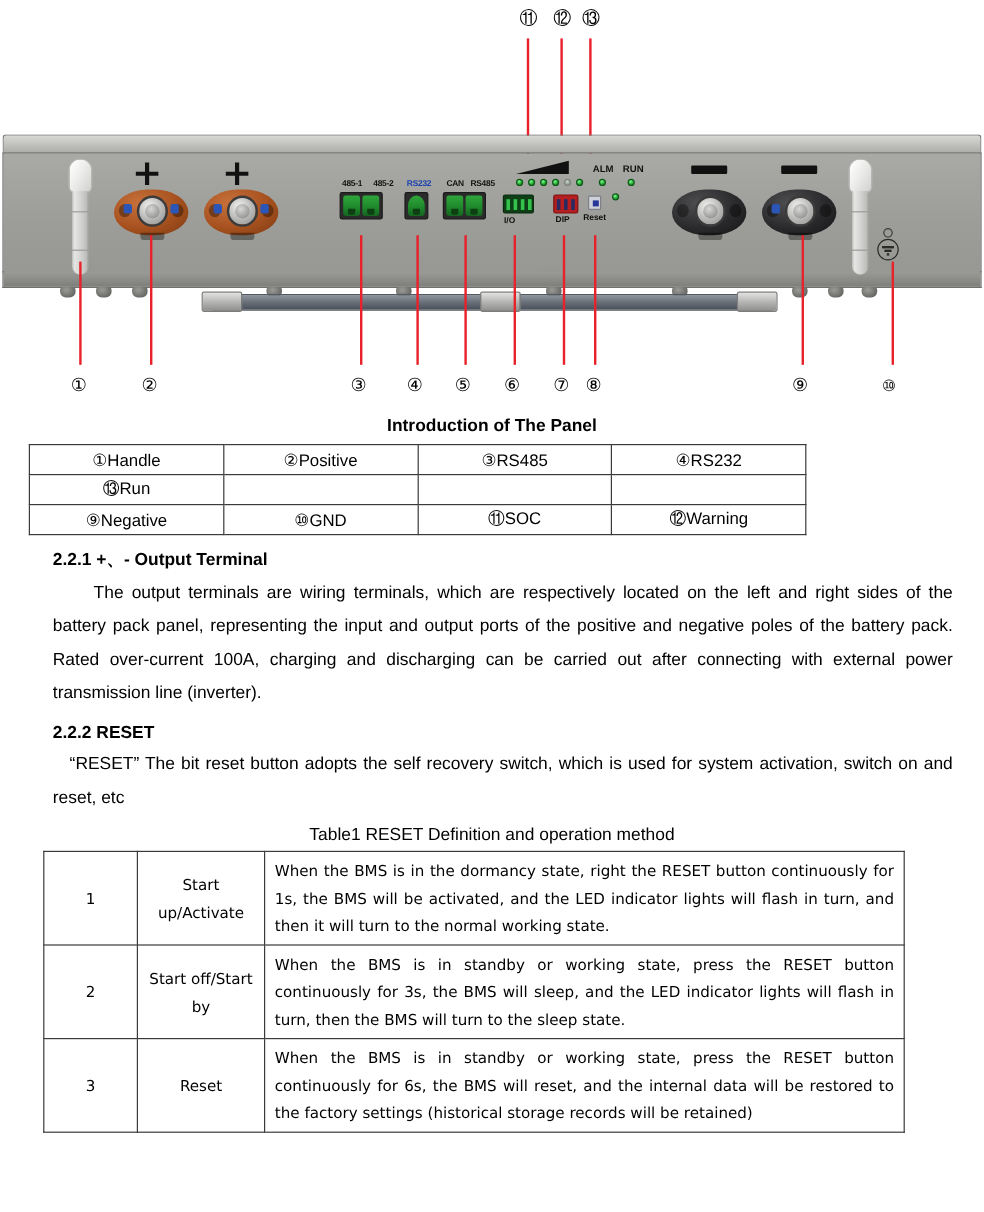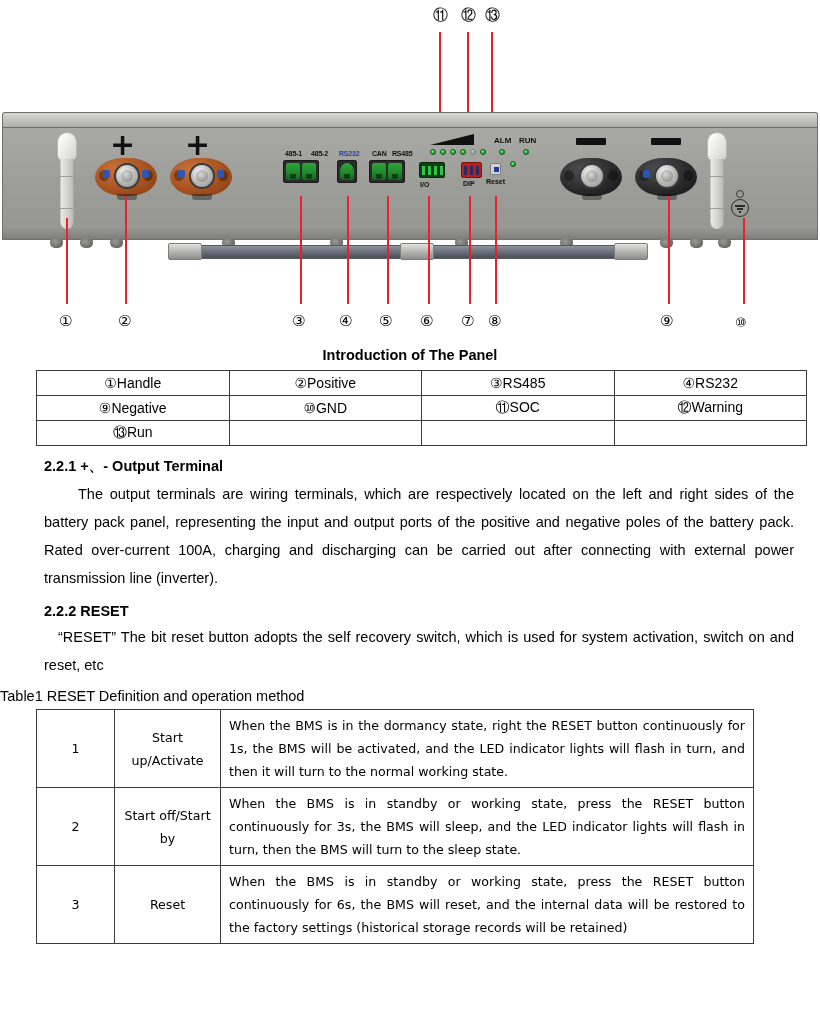--- a/index.html
+++ b/index.html
@@ -204,21 +204,21 @@
   .gnd .b3 { position:absolute; left:9px; top:21px; width:2px; height:2px; background:#2b2b2b; }
 
   
   .fig-title {
     text-align:center; font-size:14.5px; font-weight:700;
     font-family:"Liberation Sans", sans-serif;
     margin: 2px 0 7px 0;
   }
   table.t { border-collapse: collapse; }
   table.panel-table {
-    width: 771px; margin: 0 0 0 36px;
+    width: 648px; margin: 0 0 0 24px;
     table-layout: fixed;
   }
   table.panel-table td {
     border: 1.4px solid #3b3b3b;
     height: 25px;
     text-align: center;
     font-size: 14px;
     font-family: "Liberation Sans", sans-serif;
     padding: 1px 4px;
   }
@@ -230,21 +230,21 @@
   }
   .para {
     font-size: 14.5px; line-height: 28px; margin: 0 26px 0 44px;
     text-align: justify; text-justify: inter-word;
     font-family: "Liberation Sans", sans-serif;
   }
   .para.indent { text-indent: 34px; }
   .para.indent2 { text-indent: 14px; }
 
   .table-cap {
-    text-align:left; font-size:14.5px; margin: 9px 0 5px 0;
+    text-align:center; font-size:14.5px; margin: 9px 0 5px 0;
     font-family:"Liberation Sans", sans-serif;
   }
   table.reset-table {
     width: 718px; margin: 0 0 0 36px; table-layout: fixed;
   }
   table.reset-table td {
     border: 1.4px solid #3b3b3b;
     font-family: "DejaVu Sans", sans-serif;
     font-size: 12.6px;
     line-height: 23px;
@@ -435,30 +435,30 @@
 
 <table class="t panel-table">
   <tbody>
       <tr>
     <td>①Handle</td>
     <td>②Positive</td>
     <td>③RS485</td>
     <td>④RS232</td>
   </tr>
   <tr>
+    <td>⑬Run</td>
+    <td class="blank"></td>
+    <td class="blank"></td>
+    <td class="blank"></td>
+  </tr>
+  <tr>
     <td>⑨Negative</td>
     <td>⑩GND</td>
     <td>⑪SOC</td>
     <td>⑫Warning</td>
-  </tr>
-  <tr>
-    <td>⑬Run</td>
-    <td class="blank"></td>
-    <td class="blank"></td>
-    <td class="blank"></td>
   </tr>
 </tbody>
   </table>
 
 <div class="sec-head">2.2.1 +、- Output Terminal</div>
 <div class="para indent">The output terminals are wiring terminals, which are respectively located on the left and right sides of the battery pack panel, representing the input and output ports of the positive and negative poles of the battery pack. Rated over-current 100A, charging and discharging can be carried out after connecting with external power transmission line (inverter).</div>
 
 <div class="sec-head">2.2.2 RESET</div>
 <div class="para indent2">“RESET” The bit reset button adopts the self recovery switch, which is used for system activation, switch on and reset, etc</div>
 

